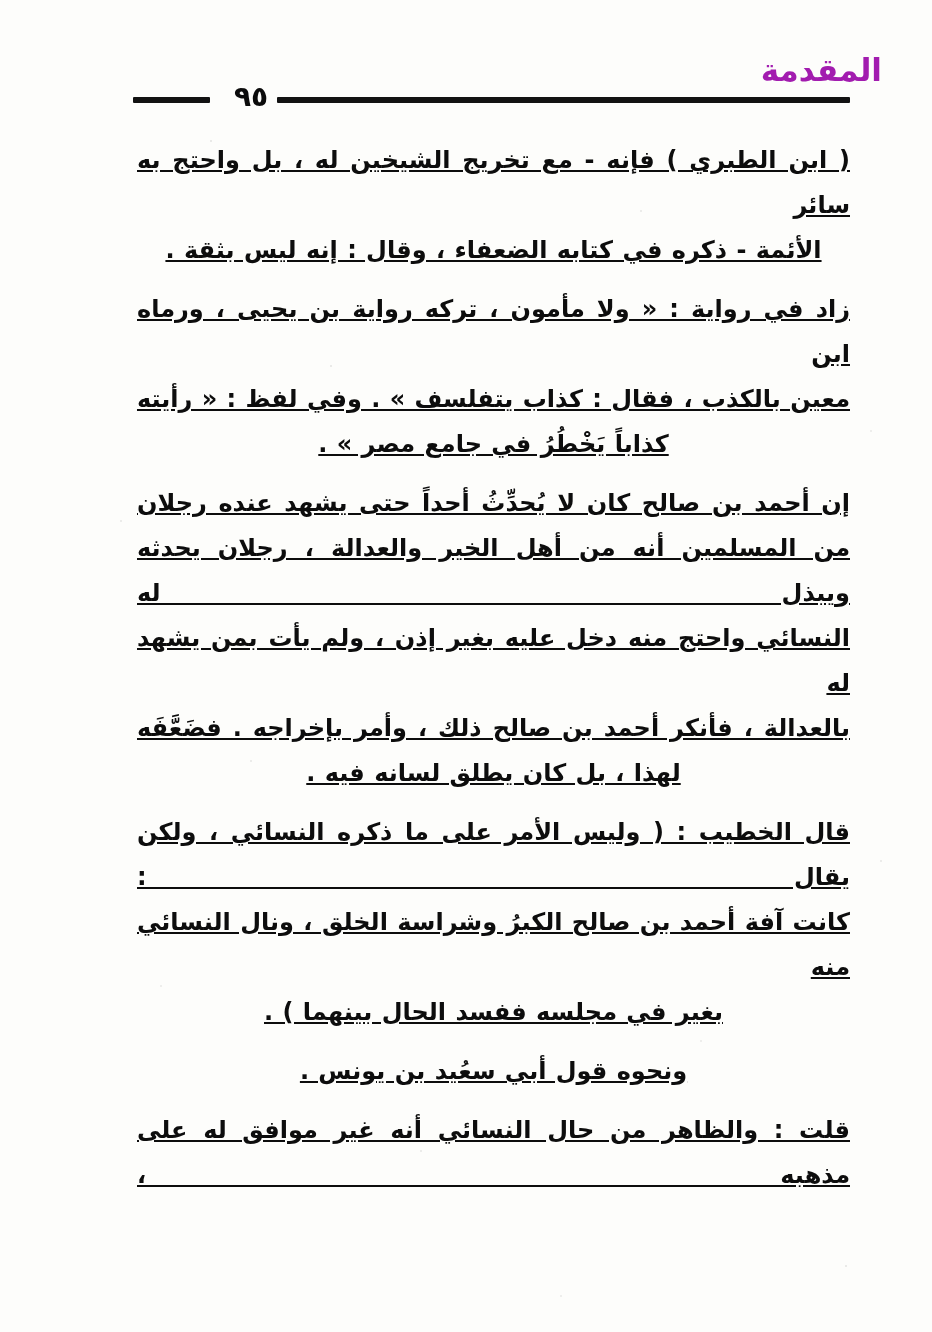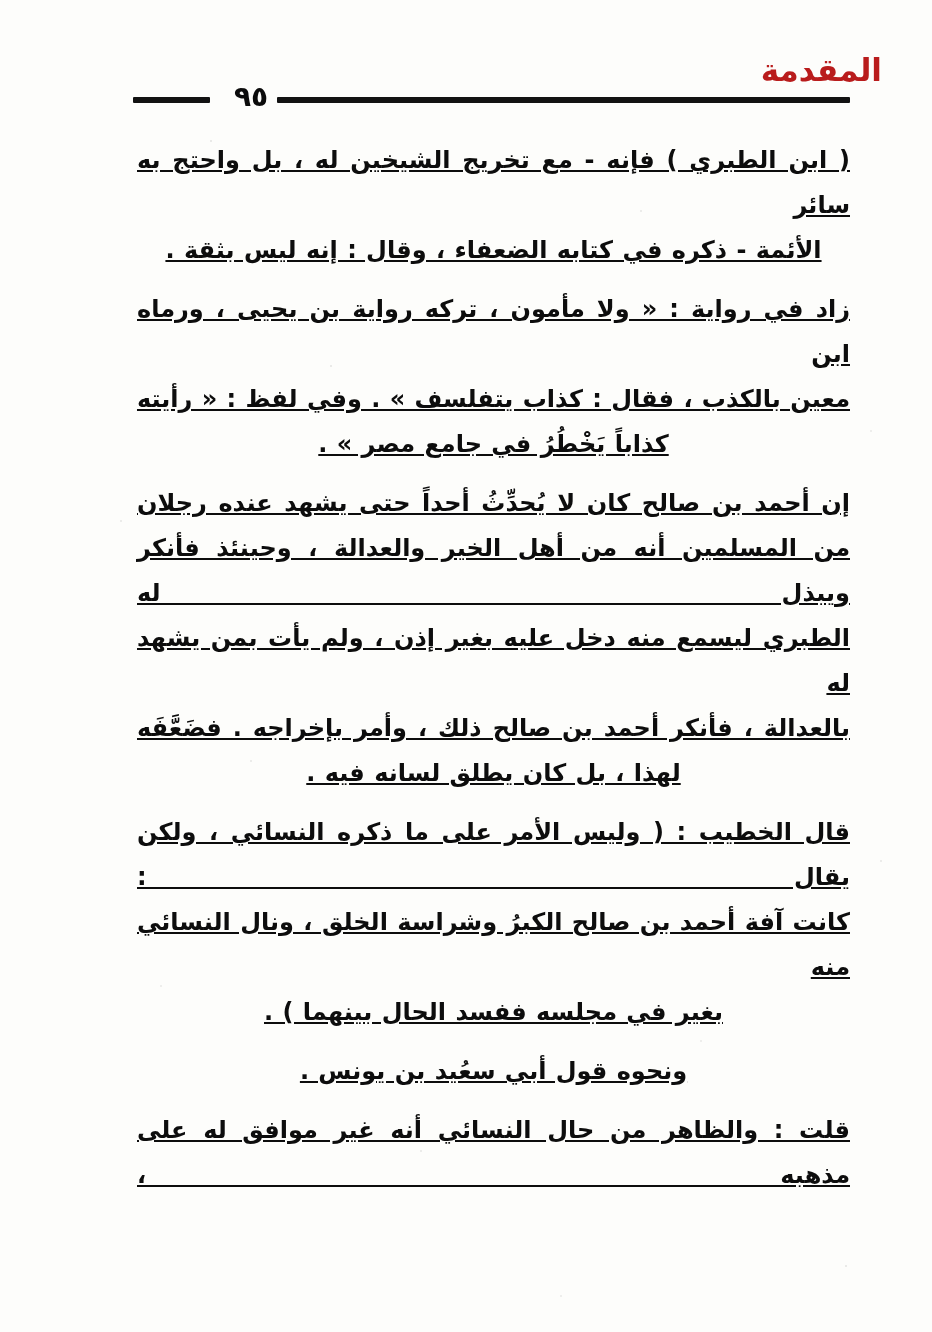--- a/index.html
+++ b/index.html
@@ -42,21 +42,21 @@
       560px 1295px 0 0 rgba(0,0,0,0.08);
   }
   .section-title {
     position: absolute;
     top: 52px;
     right: 50px;
     font-size: 31px;
     font-weight: bold;
     letter-spacing: -1px;
     direction: rtl;
-    color: #b91c1c;
+    color: #a21caf;
   }
   .rule {
     position: absolute;
     background: #121212;
     height: 6px;
     border-radius: 1px;
   }
   .rule-short {
     top: 97px;
     left: 133px;
@@ -121,22 +121,22 @@
     </p>
 
     <p class="para">
       <span class="tline">زاد في رواية : « ولا مأمون ، تركه رواية بن يحيى ، ورماه ابن</span>
       <span class="tline">معين بالكذب ، فقال : كذاب يتفلسف » . وفي لفظ : « رأيته</span>
       <span class="tline last">كذاباً يَخْطُرُ في جامع مصر » .</span>
     </p>
 
     <p class="para">
       <span class="tline">إن أحمد بن صالح كان لا يُحدِّثُ أحداً حتى يشهد عنده رجلان</span>
-      <span class="tline">من المسلمين أنه من أهل الخير والعدالة ، وحينئذ فأنكر ويبذل له</span>
-      <span class="tline">الطبري ليسمع منه دخل عليه بغير إذن ، ولم يأت بمن يشهد له</span>
+      <span class="tline">من المسلمين أنه من أهل الخير والعدالة ، رجلان يحدثه ويبذل له</span>
+      <span class="tline">النسائي واحتج منه دخل عليه بغير إذن ، ولم يأت بمن يشهد له</span>
       <span class="tline">بالعدالة ، فأنكر أحمد بن صالح ذلك ، وأمر بإخراجه . فضَعَّفَه</span>
       <span class="tline last">لهذا ، بل كان يطلق لسانه فيه .</span>
     </p>
 
     <p class="para">
       <span class="tline">قال الخطيب : ( وليس الأمر على ما ذكره النسائي ، ولكن يقال :</span>
       <span class="tline">كانت آفة أحمد بن صالح الكبرُ وشراسة الخلق ، ونال النسائي منه</span>
       <span class="tline last">بغير في مجلسه ففسد الحال بينهما ) .</span>
     </p>
 

